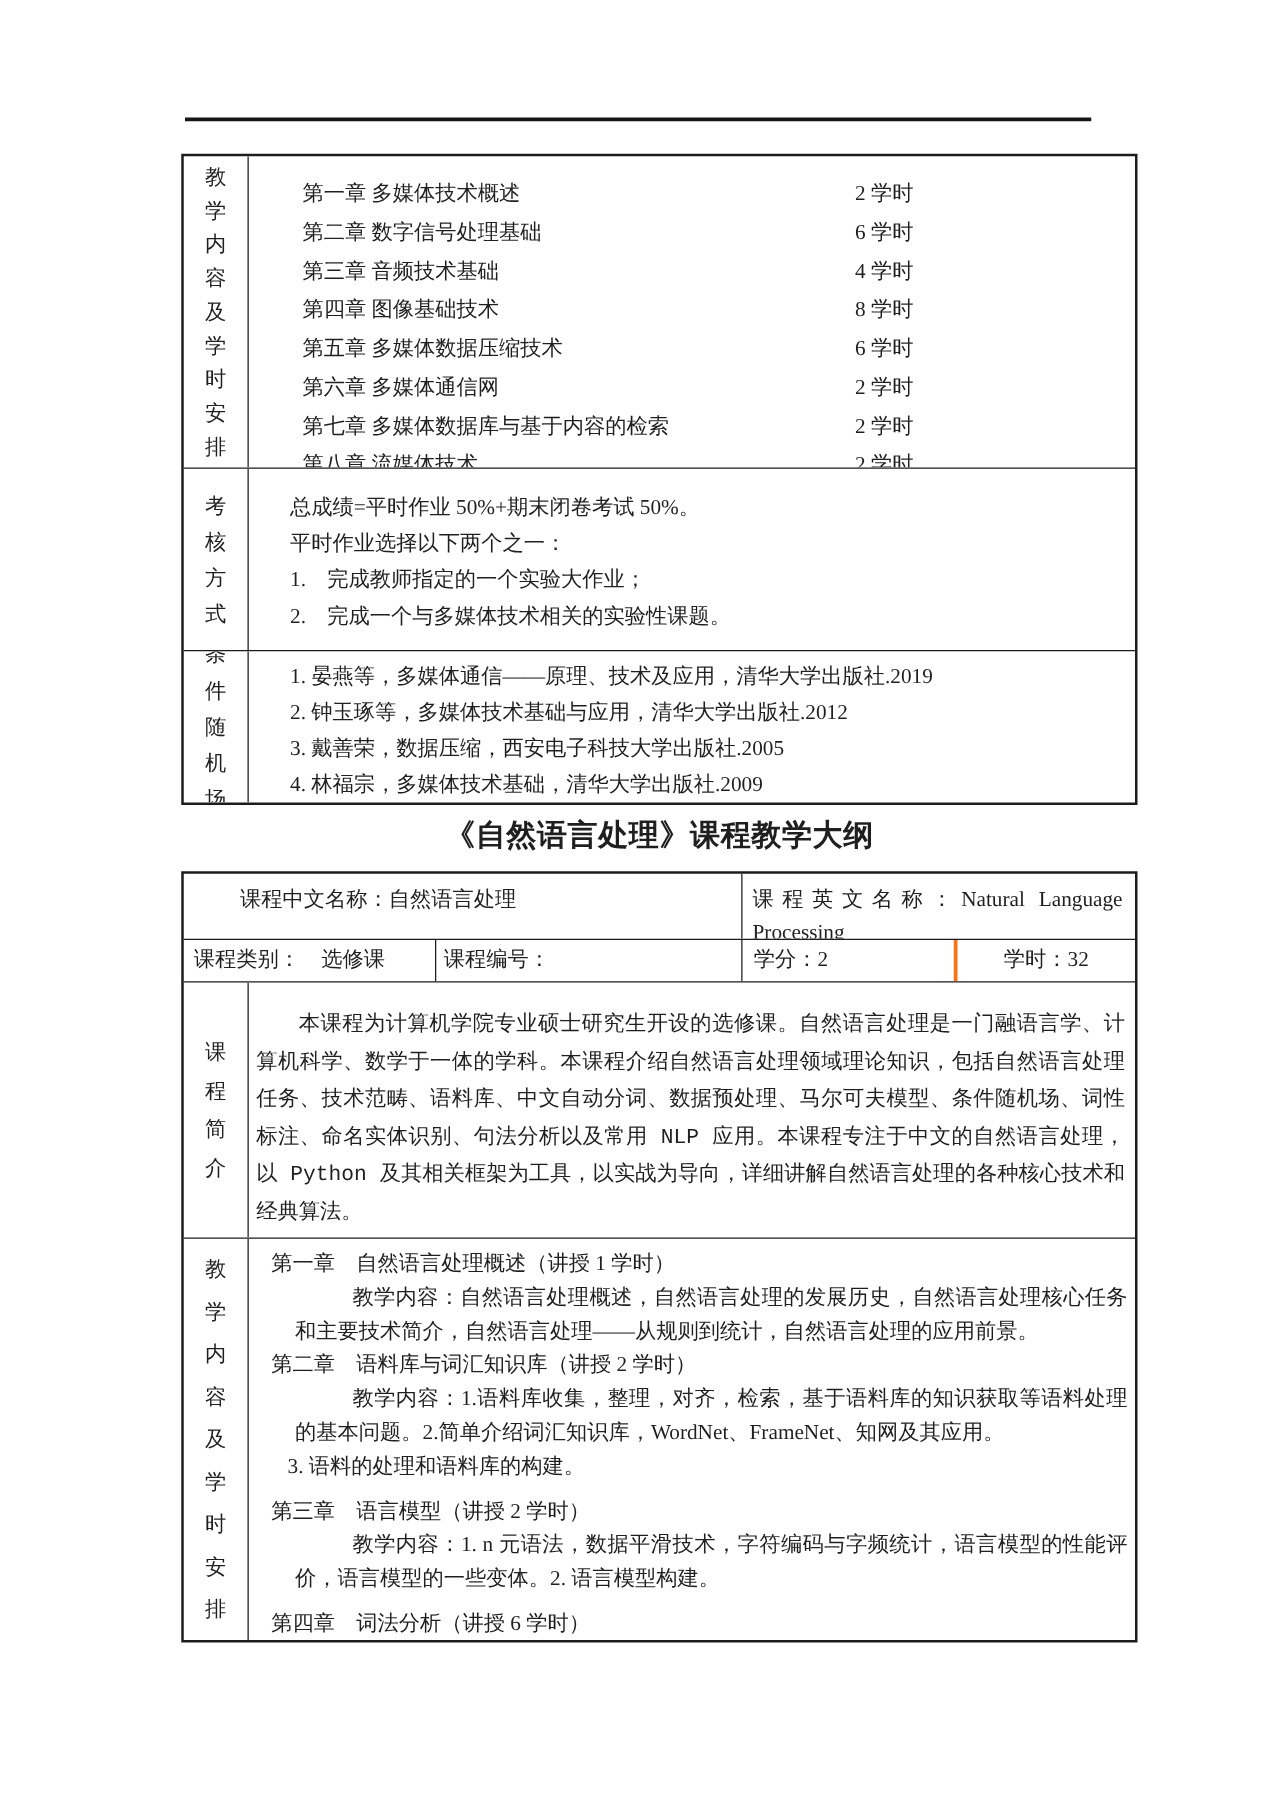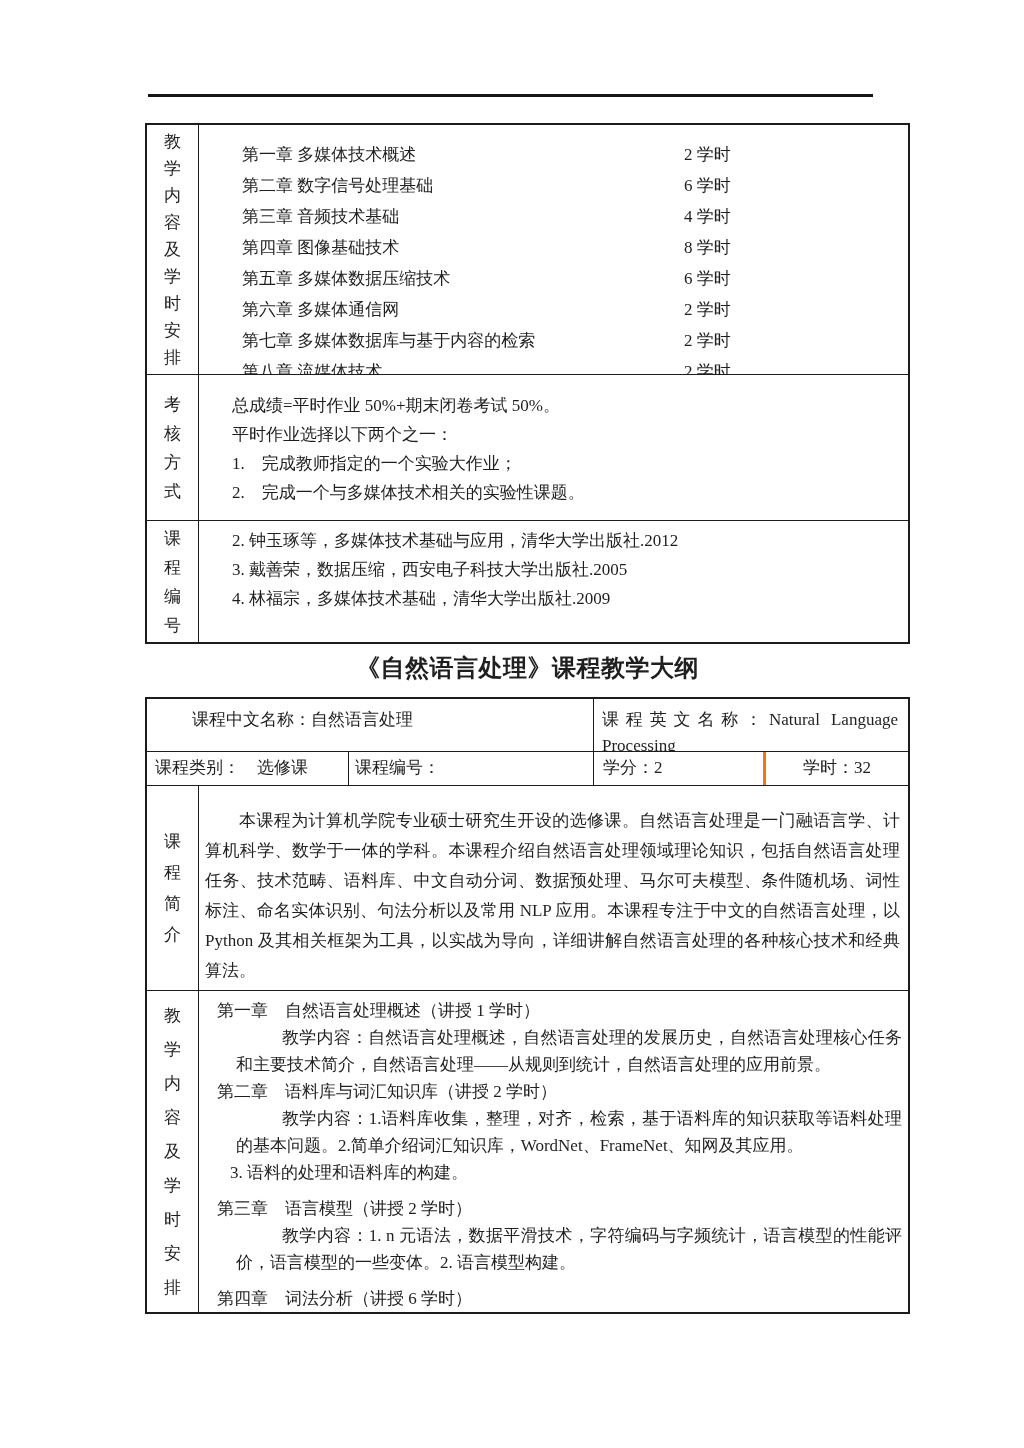--- a/index.html
+++ b/index.html
@@ -42,21 +42,21 @@
   .hrow1 { height:52px; }
   .hcell-cn { flex:0 0 447px; border-right:1px solid #1c1c1c; padding:8px 6px 0 45px; line-height:26px; }
   .hcell-en { flex:1 1 auto; padding:8px 10px 0 8px; line-height:26px; text-align:justify;font-family:Liberation Serif, serif; }
   .hrow2 { height:34px; }
   .hcell-no   { flex:0 0 245px; border-right:1px solid #1c1c1c; padding:4px 4px 0 6px; }
   .hcell-type { flex:0 0 202px; border-right:1px solid #1c1c1c; padding:4px 4px 0 8px; white-space:pre-wrap; }
   .hcell-cred { flex:0 0 172px; border-right:3px solid #f97316; padding:4px 4px 0 9px; }
   .hcell-hrs  { flex:1 1 auto; padding:4px 0 0 0; text-align:center; }
 
   .introrow { height:205px; }
-  .intro-text { padding:20px 8px 0 6px; line-height:30px; text-indent:2em; text-align:justify; }
+  .intro-text { padding:20px 8px 0 6px; line-height:30px; text-indent:2em; text-align:justify;font-family:Liberation Mono, monospace; }
 
   .schedrow { height:322px; }
   .sched { padding-top:6px; padding-right:6px; }
   .sch-heading { line-height:27px; padding-left:18px; }
   .sch-body { line-height:27px; padding-left:37px; text-indent:46px; text-align:justify; }
   .sch-extra { line-height:27px; padding-left:31px; }
   .gap-top { margin-top:9px; }
 </style>
 </head>
 <body>
@@ -114,23 +114,24 @@
       <div class="cell assess">
         <p>总成绩=平时作业 50%+期末闭卷考试 50%。</p>
         <p>平时作业选择以下两个之一：</p>
         <p>1. 完成教师指定的一个实验大作业；</p>
         <p>2. 完成一个与多媒体技术相关的实验性课题。</p>
       </div>
     </div>
 
     <div class="trow" style="height:122px">
       <div class="vcell lh29">
-        <div class="vlabel">课程编号</div>
+        <div class="vlabel">条件随机场</div>
       </div>
       <div class="cell refs">
+        <p>1. 晏燕等，多媒体通信——原理、技术及应用，清华大学出版社.2019</p>
         <p>2. 钟玉琢等，多媒体技术基础与应用，清华大学出版社.2012</p>
         <p>3. 戴善荣，数据压缩，西安电子科技大学出版社.2005</p>
         <p>4. 林福宗，多媒体技术基础，清华大学出版社.2009</p>
       </div>
     </div>
 
   </div>
 
   <div class="doc-title">《自然语言处理》课程教学大纲</div>
 

